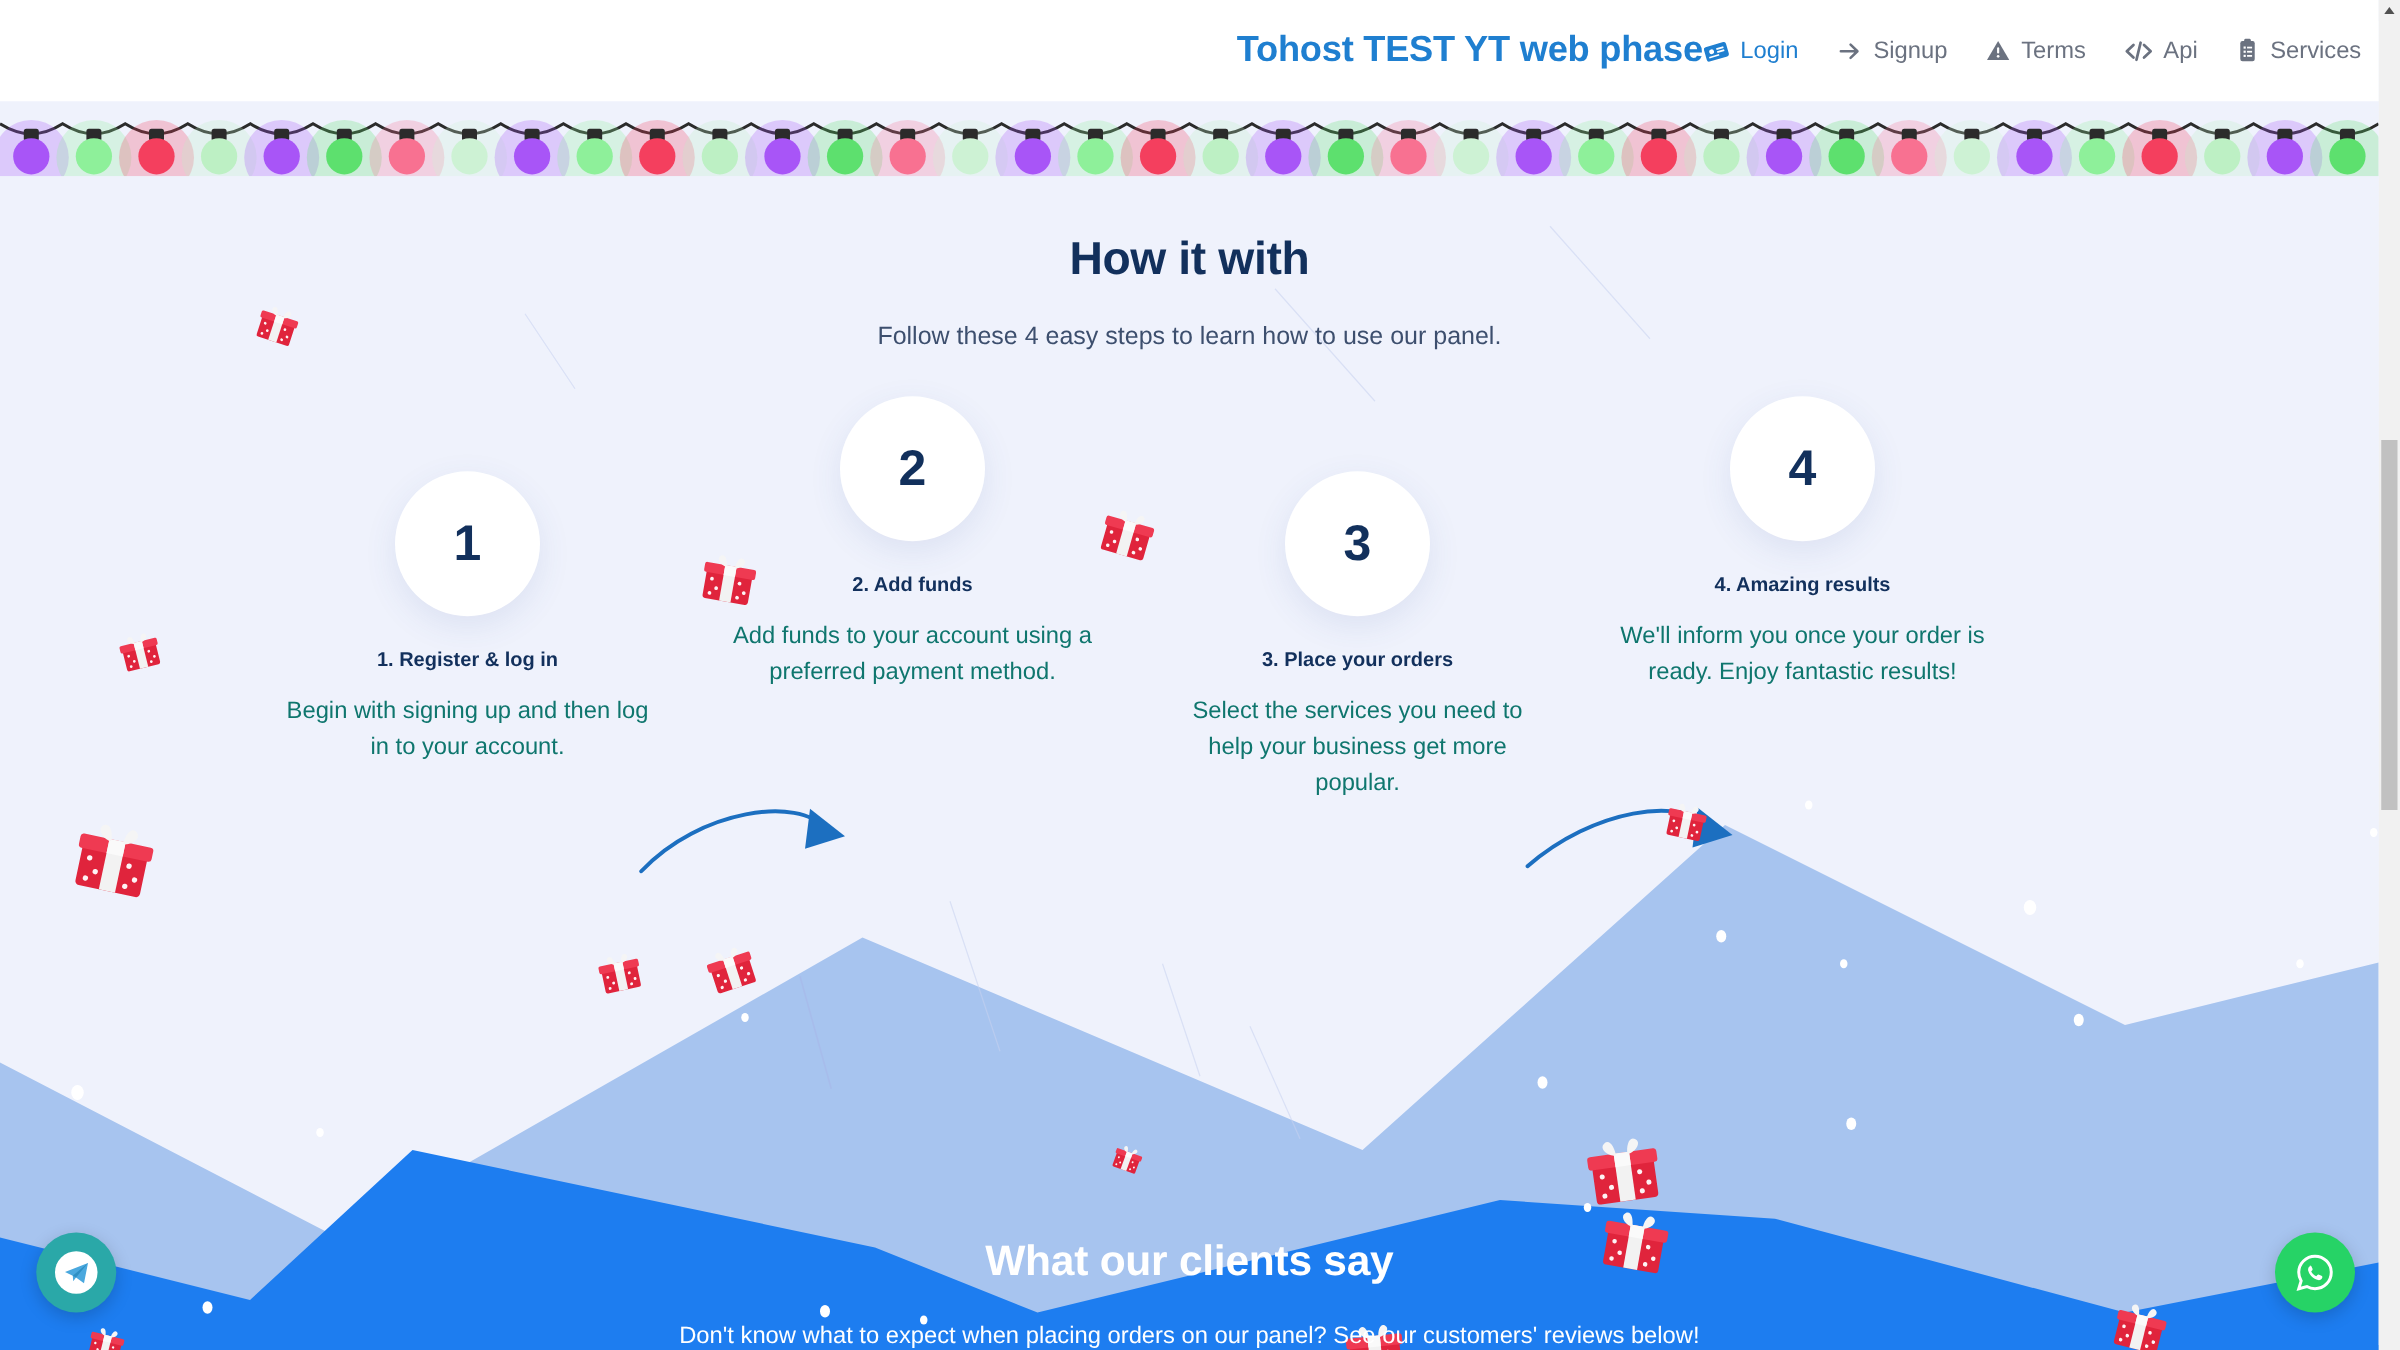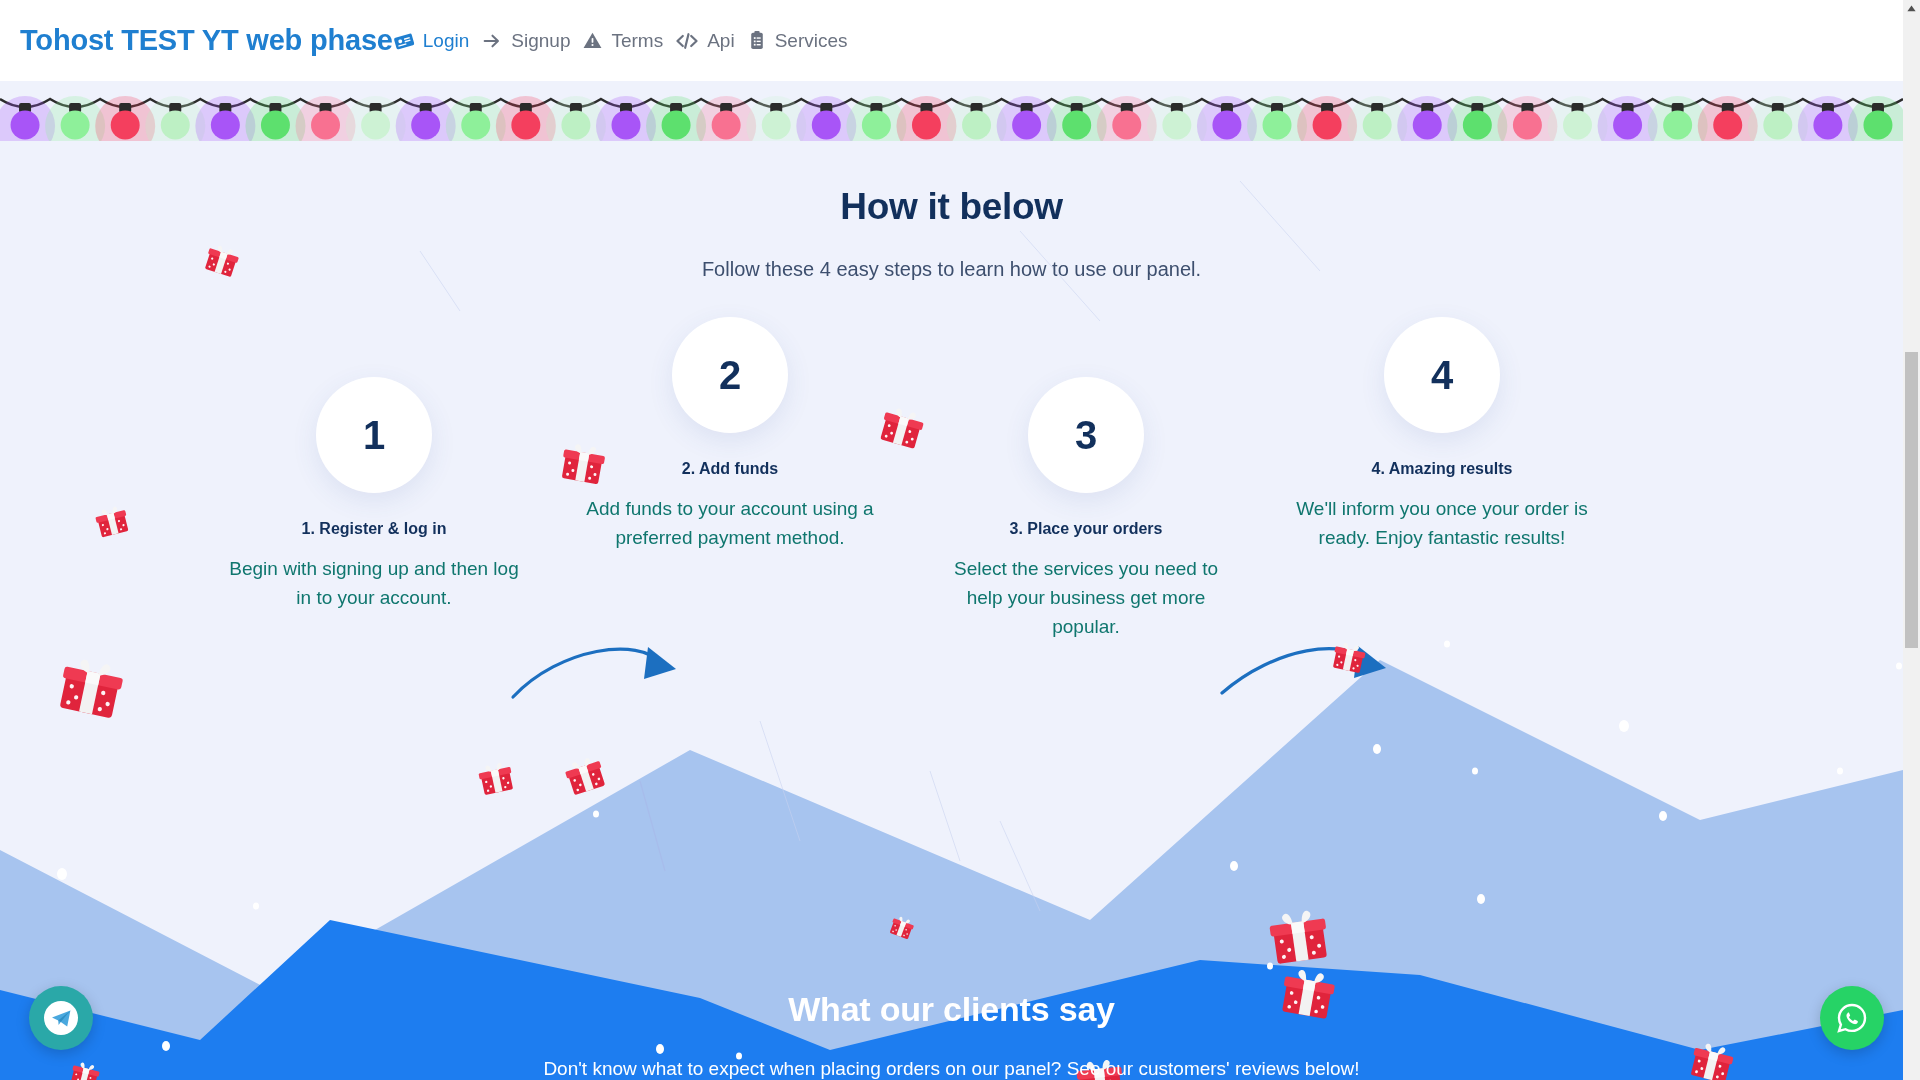--- a/index.html
+++ b/index.html
@@ -7,28 +7,28 @@
   body {
     font-family: "Liberation Sans", sans-serif;
     background:#eff2fc;
     position:relative;
   }
 
   
   #header {
     position:absolute; top:0; left:0; width:1903px; height:81px;
     background:#ffffff; z-index:40;
-    display:flex; align-items:center; justify-content:flex-start;
+    display:flex; align-items:center; justify-content:flex-end;
     padding:0 14px 0 20px;
   }
   #brand {
     font-size:29px; font-weight:bold; color:#1f7fd0;
     letter-spacing:-0.2px; white-space:nowrap;
   }
-  #nav { display:flex; align-items:center; gap:12px; }
+  #nav { display:flex; align-items:center; gap:30px; }
   .nav-item {
     display:flex; align-items:center; gap:8px;
     font-size:19px; color:#6b7280; cursor:pointer; white-space:nowrap;
   }
   .nav-item.active { color:#1f7fd0; }
   .nav-ico { display:flex; align-items:center; justify-content:center; }
 
   
   #lights {
     position:absolute; top:79px; left:0; width:1903px; height:62px;
@@ -346,21 +346,21 @@
         <circle cx="1827.8815789473686" cy="46" r="14.5" fill="#a855f7"></circle>
         <circle cx="1877.9605263157896" cy="47" r="30" fill="#5de06e" opacity="0.26"></circle>
         <rect x="1871.9605263157896" y="24" width="12" height="10" rx="2" fill="#2b2b2b"></rect>
         <circle cx="1877.9605263157896" cy="46" r="14.5" fill="#5de06e"></circle>
       </g>
   </svg>
 </div>
 
 <div id="content">
 
-  <div id="hiw-title">How it below</div>
+  <div id="hiw-title">How it with</div>
   <div id="hiw-sub">Follow these 4 easy steps to learn how to use our panel.</div>
 
   <div id="steps">
 
     <svg id="arrows" viewBox="0 0 1903 400">
       <g fill="none" stroke="#1c6fc0" stroke-width="3.2" stroke-linecap="round">
         <path d="M513 380 C 560 330 640 320 660 346"></path>
         <path d="M810 410 C 880 475 960 490 1000 472"></path>
         <path d="M1222 376 C 1275 330 1345 320 1370 345"></path>
       </g>

